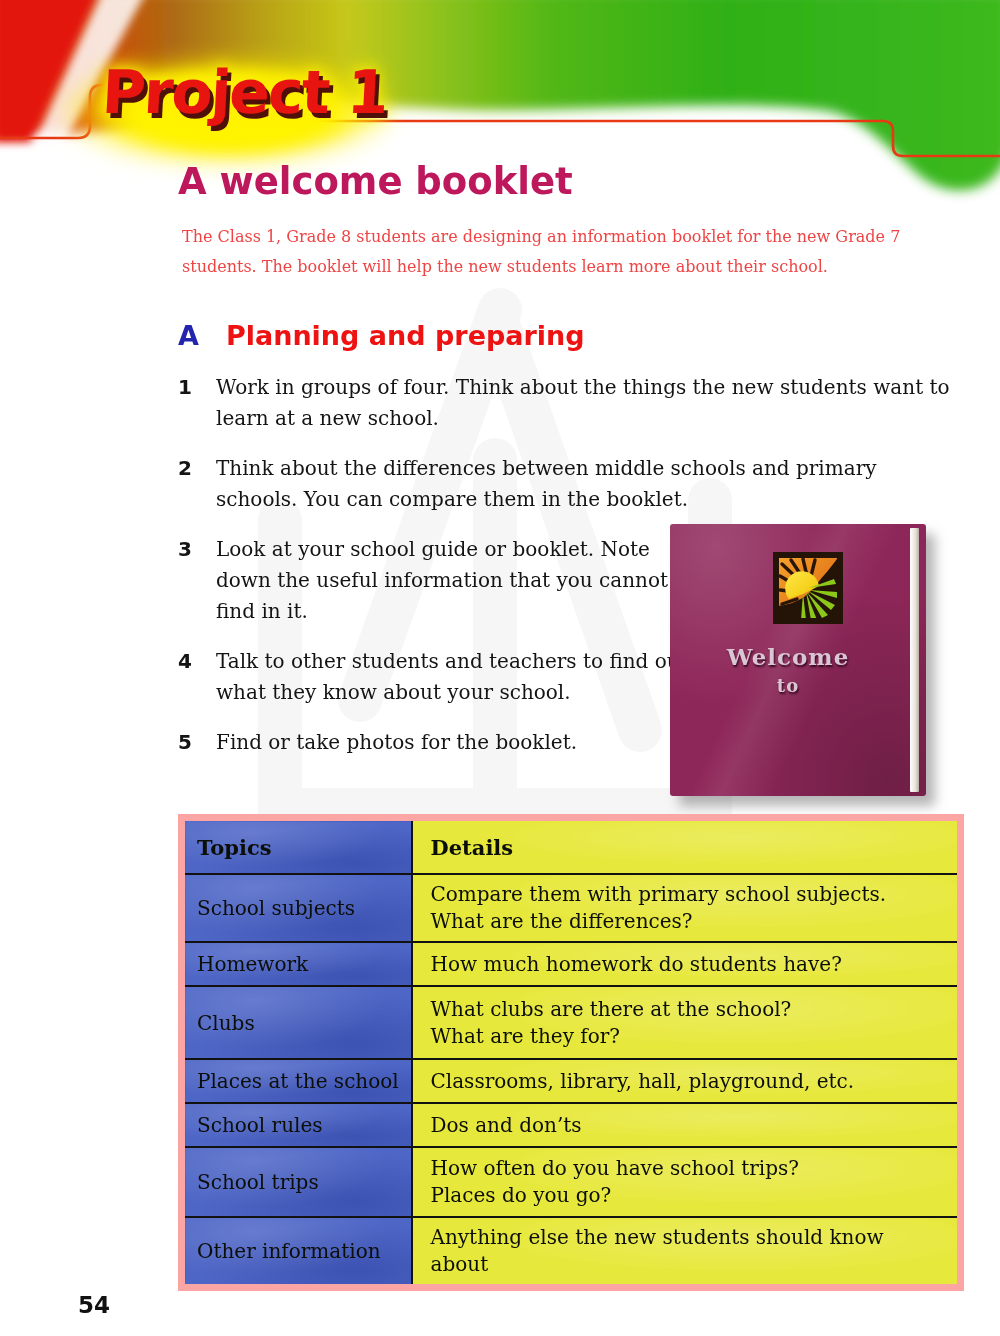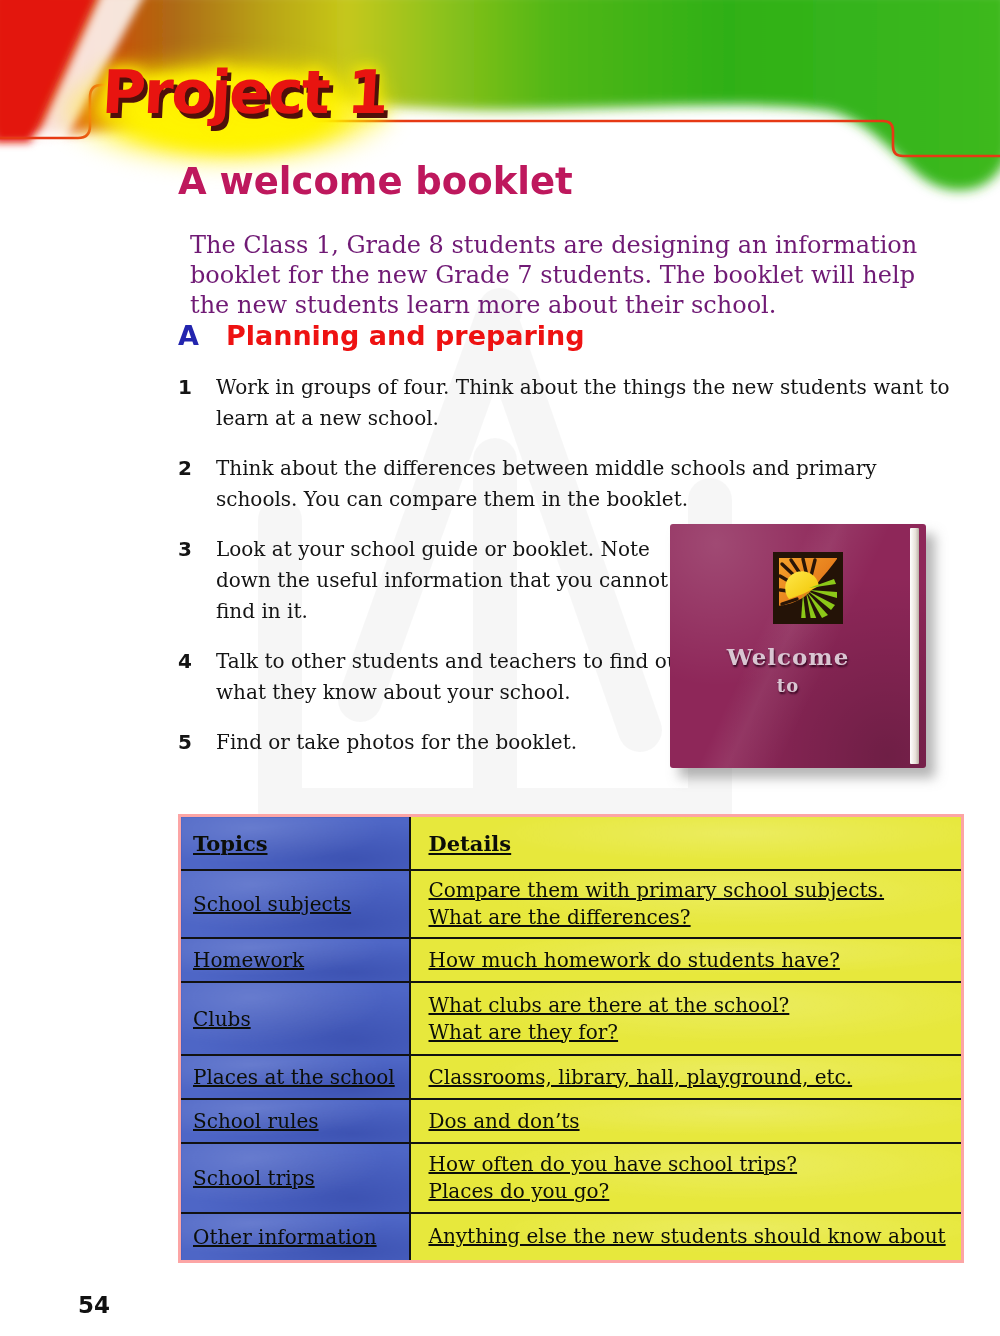--- a/index.html
+++ b/index.html
@@ -25,43 +25,43 @@
     letter-spacing:-2px;color:#e81410;transform:skewX(-3deg);
     text-shadow:4px 5px 0 #4f100a, 0 0 14px #ffee00, 0 0 22px #ffee00;
   }
   
   .page-title{
     position:absolute;left:178px;top:160px;margin:0;
     font-family:"DejaVu Sans", sans-serif;font-weight:bold;font-size:37px;color:#be185d;
     letter-spacing:0;
   }
   .intro{
-    position:absolute;left:178px;top:218px;width:745px;margin:12px;
-    font-size:24px;line-height:30px;color:#701a75;
+    position:absolute;left:178px;top:218px;width:745px;margin:4px;
+    font-size:16px;line-height:30px;color:#ef4444;
   }
   .section-head{
     position:absolute;left:178px;top:322px;
     font-family:"DejaVu Sans", sans-serif;font-weight:bold;font-size:27px;line-height:1;
   }
   .section-letter{color:#2325ae;margin-right:27px;}
   .section-title{color:#ee1212;letter-spacing:0;}
   
   .steps{position:absolute;left:178px;top:372px;width:786px;margin:0;padding:0;list-style:none;}
   .steps li{position:relative;padding-left:38px;margin:0 0 19px 0;font-size:20px;line-height:31px;color:#141414;}
   .steps li .num{
     position:absolute;left:0;top:0;
     font-family:"DejaVu Sans", sans-serif;font-weight:bold;font-size:20px;color:#141414;
   }
   .steps li:nth-child(1){width:765px;}
   .steps li:nth-child(2){width:705px;}
   .steps li:nth-child(3){width:468px;}
   .steps li:nth-child(4){width:505px;}
   
   .booklet{
-    position:absolute;left:670px;top:524px;width:256px;height:244px;
+    position:absolute;left:670px;top:524px;width:256px;height:272px;
     background-color:#8e2759;
     background-image:
       linear-gradient(115deg, rgba(255,255,255,0) 38%, rgba(255,255,255,.08) 46%, rgba(255,255,255,0) 60%),
       radial-gradient(ellipse at 18% 8%, rgba(255,255,255,.16), rgba(255,255,255,0) 45%),
       radial-gradient(ellipse at 85% 95%, rgba(0,0,0,.22), rgba(0,0,0,0) 55%);
     border-radius:3px;
     box-shadow:9px 10px 12px rgba(110,110,110,.5);
   }
   .booklet .pages{
     position:absolute;right:7px;top:4px;bottom:4px;width:9px;
@@ -78,21 +78,21 @@
   .cover-line2{font-size:18px;line-height:28px;}
   .cover-line3{font-size:23px;line-height:30px;}
   
   .topics-table{
     position:absolute;left:178px;top:814px;width:786px;
     border-collapse:collapse;font-size:20px;color:#0c0e08;
   }
   .topics-table td,.topics-table th{
     border:2px solid #121212;vertical-align:middle;text-align:left;
   }
-  .topics-table{border:3px solid #fca5a5;text-decoration:underline;}
+  .topics-table{border:7px solid #fca5a5;}
   .col-topic{width:230px;}
   .cell-topic{
     background-color:#4e66c6;
     background-image:radial-gradient(ellipse at 30% 20%, rgba(255,255,255,.14), rgba(255,255,255,0) 60%),
                      radial-gradient(ellipse at 75% 80%, rgba(10,25,120,.25), rgba(10,25,120,0) 65%);
     padding:6px 10px 6px 12px;
   }
   .cell-detail{
     background-color:#e7e83c;
     background-image:radial-gradient(ellipse at 60% 30%, rgba(255,255,255,.18), rgba(255,255,255,0) 55%);

